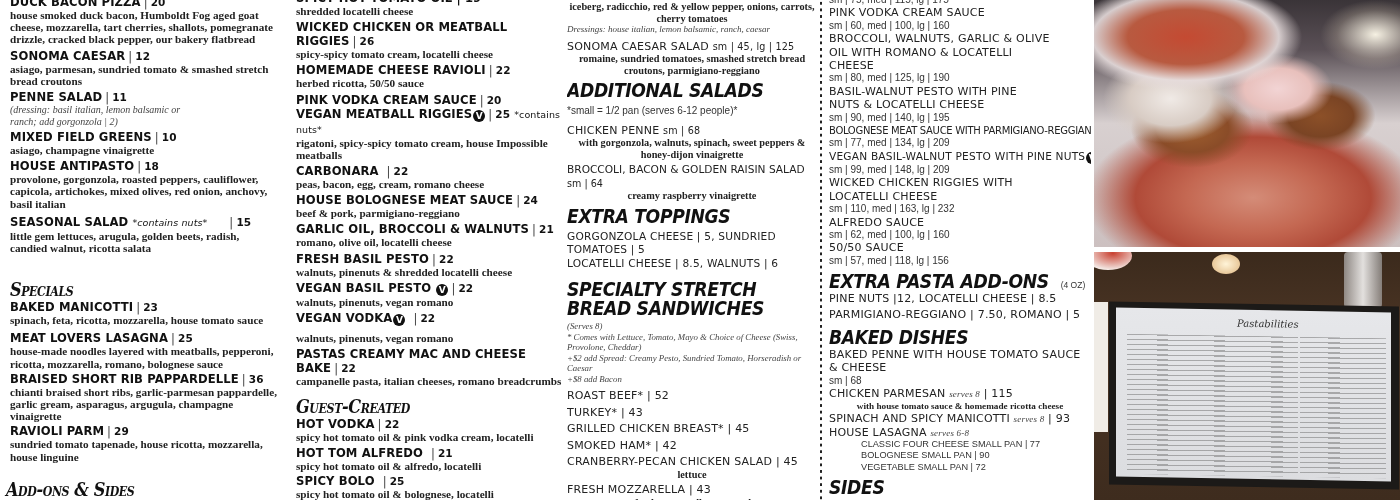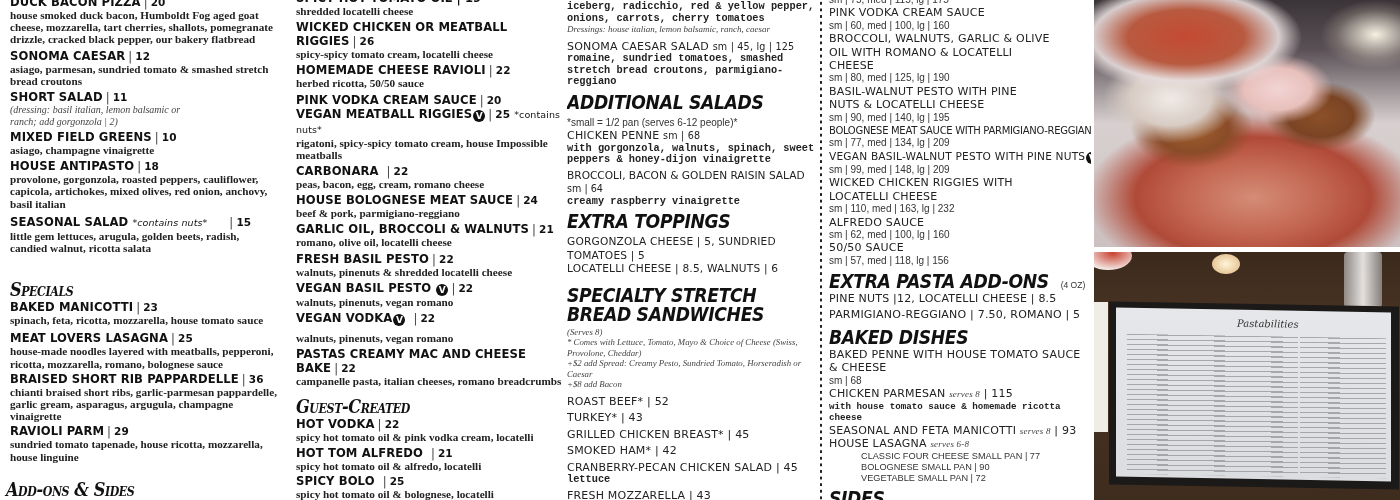--- a/index.html
+++ b/index.html
@@ -19,21 +19,21 @@
   .item { }
   .name { font-family: "DejaVu Sans", sans-serif; font-weight: bold; font-size: 11.6px; letter-spacing: 0.1px; line-height: 14px; color: #111; }
   .name .sep { font-weight: normal; color: #444; margin: 0 3px; }
   .name .price { font-weight: bold; font-size: 10.5px; }
   .name .note { font-family: "DejaVu Sans", sans-serif; font-style: italic; font-weight: normal; font-size: 9.5px; }
   .desc { font-family: "Liberation Serif", serif; font-weight: bold; font-size: 11.2px; line-height: 12.2px; color: #222; }
   .idesc { font-family: "Liberation Serif", serif; font-style: italic; font-size: 10px; line-height: 11.5px; color: #444; }
 
   .lname { font-family: "DejaVu Sans", sans-serif; font-weight: normal; font-size: 11px; line-height: 13.4px; color: #222; letter-spacing: 0.2px; }
   .lname .small { font-size: 9.6px; }
-  .ldesc { font-family: Liberation Mono, monospace; font-weight: bold; font-size: 10.3px; line-height: 11.6px; color: #222; }
+  .ldesc { font-family: Liberation Serif, serif; font-weight: bold; font-size: 10.3px; line-height: 11.6px; color: #222; text-align: center; }
   .lsub { font-family: Liberation Sans, sans-serif; font-size: 10px; line-height: 12.4px; color: #333; }
 
   .sec-title { font-family: "DejaVu Sans", sans-serif; font-weight: bold; font-style: italic; font-size: 20px; line-height: 21px; color: #111; transform: scaleX(0.86); transform-origin: left; letter-spacing: -0.4px; white-space: nowrap; }
   .sec-script { font-family: "DejaVu Serif", serif; font-style: italic; font-weight: bold; font-size: 19px; font-variant: small-caps; color: #111; transform: scaleX(0.85); transform-origin: left; white-space: nowrap; letter-spacing: -0.5px; }
 
   .vegan { display: inline-block; width: 12px; height: 12px; border-radius: 50%; background: #111; color: #fff; font-size: 9px; line-height: 12px; text-align: center; font-weight: bold; vertical-align: -1px; margin-left: 1px; }
 
   .photo { position: absolute; left: 1094px; width: 306px; overflow: hidden; }
   .photo1 { top: 0; height: 247px;
     background:
@@ -66,21 +66,21 @@
   <div style="margin-top:-5px">
     <div class="item">
       <div class="name"><span>DUCK BACON PIZZA</span><span class="sep">|</span><span class="price">20</span></div>
       <div class="desc">house smoked duck bacon, Humboldt Fog aged goat cheese, mozzarella, tart cherries, shallots, pomegranate drizzle, cracked black pepper, our bakery flatbread</div>
     </div>
     <div class="item" style="margin-top:3px">
       <div class="name"><span>SONOMA CAESAR</span><span class="sep">|</span><span class="price">12</span></div>
       <div class="desc">asiago, parmesan, sundried tomato &amp; smashed stretch bread croutons</div>
     </div>
     <div class="item" style="margin-top:3px">
-      <div class="name"><span>SHORT SALAD</span><span class="sep">|</span><span class="price">11</span></div>
+      <div class="name"><span>PENNE SALAD</span><span class="sep">|</span><span class="price">11</span></div>
       <div class="idesc" style="width:190px">(dressing: basil italian, lemon balsamic or ranch; add gorgonzola | 2)</div>
     </div>
     <div class="item" style="margin-top:3px">
       <div class="name"><span>MIXED FIELD GREENS</span><span class="sep">|</span><span class="price">10</span></div>
       <div class="desc">asiago, champagne vinaigrette</div>
     </div>
     <div class="item" style="margin-top:3px">
       <div class="name"><span>HOUSE ANTIPASTO</span><span class="sep">|</span><span class="price">18</span></div>
       <div class="desc">provolone, gorgonzola, roasted peppers, cauliflower, capicola, artichokes, mixed olives, red onion, anchovy, basil italian</div>
     </div>
@@ -186,21 +186,21 @@
   <div style="margin-top:1px">
     <div class="ldesc">iceberg, radicchio, red &amp; yellow pepper, onions, carrots, cherry tomatoes</div>
     <div class="idesc" style="font-size:9px">Dressings: house italian, lemon balsamic, ranch, caesar</div>
   </div>
   <div class="item" style="margin-top:4px">
     <div class="lname"><span>SONOMA CAESAR SALAD</span> <span class="small">sm | 45, lg | 125</span></div>
     <div class="ldesc">romaine, sundried tomatoes, smashed stretch bread croutons, parmigiano-reggiano</div>
   </div>
   <div class="sec-title" style="margin-top:4px">ADDITIONAL SALADS</div>
   <div class="lsub" style="margin-top:4px">*small = 1/2 pan (serves 6-12 people)*</div>
-  <div class="item" style="">
+  <div class="item" style="margin-top:6px">
     <div class="lname"><span>CHICKEN PENNE</span> <span class="small">sm | 68</span></div>
     <div class="ldesc">with gorgonzola, walnuts, spinach, sweet peppers &amp; honey-dijon vinaigrette</div>
   </div>
   <div class="item" style="margin-top:3px">
     <div class="lname" style="font-size:10.6px; letter-spacing:0"><span>BROCCOLI, BACON &amp; GOLDEN RAISIN SALAD</span> <span class="small">sm | 64</span></div>
     <div class="ldesc">creamy raspberry vinaigrette</div>
   </div>
   <div class="sec-title" style="margin-top:4px">EXTRA TOPPINGS</div>
   <div class="lname" style="margin-top:3px; font-size:10.6px">GORGONZOLA CHEESE | 5, SUNDRIED TOMATOES | 5</div>
   <div class="lname" style="font-size:10.6px">LOCATELLI CHEESE | 8.5, WALNUTS | 6</div>
@@ -254,21 +254,21 @@
     <span class="sec-title" style="display:inline-block">EXTRA PASTA ADD-ONS</span><span class="lsub" style="font-size:8.5px; margin-left:-24px">(4 OZ)</span>
   </div>
   <div class="lname">PINE NUTS |12, LOCATELLI CHEESE | 8.5</div>
   <div class="lname" style="margin-top:2px">PARMIGIANO-REGGIANO | 7.50, ROMANO | 5</div>
 
   <div class="sec-title" style="margin-top:6px">BAKED DISHES</div>
   <div class="lname">BAKED PENNE WITH HOUSE TOMATO SAUCE &amp; CHEESE</div>
   <div class="lsub">sm | 68</div>
   <div class="lname"><span>CHICKEN PARMESAN</span> <span class="idesc" style="font-size:9px">serves 8</span> | <span>115</span></div>
   <div class="ldesc" style="font-size:9.2px">with house tomato sauce &amp; homemade ricotta cheese</div>
-  <div class="lname"><span>SEASONAL AND FETA MANICOTTI</span> <span class="idesc" style="font-size:9px">serves 8</span> | <span>93</span></div>
+  <div class="lname"><span>SPINACH AND SPICY MANICOTTI</span> <span class="idesc" style="font-size:9px">serves 8</span> | <span>93</span></div>
   <div class="lname"><span>HOUSE LASAGNA</span> <span class="idesc" style="font-size:9px">serves 6-8</span></div>
   <div style="padding-left:32px">
     <div class="lsub" style="font-size:9.2px; line-height:11.2px">CLASSIC FOUR CHEESE SMALL PAN | 77</div>
     <div class="lsub" style="font-size:9.2px; line-height:11.2px">BOLOGNESE SMALL PAN | 90</div>
     <div class="lsub" style="font-size:9.2px; line-height:11.2px">VEGETABLE SMALL PAN | 72</div>
   </div>
 
   <div class="sec-title" style="margin-top:4px">SIDES</div>
   <div class="lname" style="font-size:10.8px; white-space:nowrap"><span>GRILLED, MARINATED CHICKEN BREASTS</span> <span class="idesc" style="font-size:9px">8 oz</span> | <span>8 each</span></div>
 

